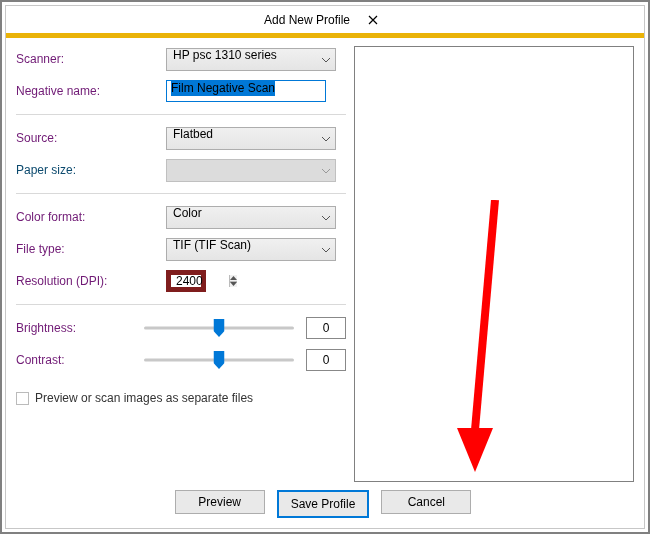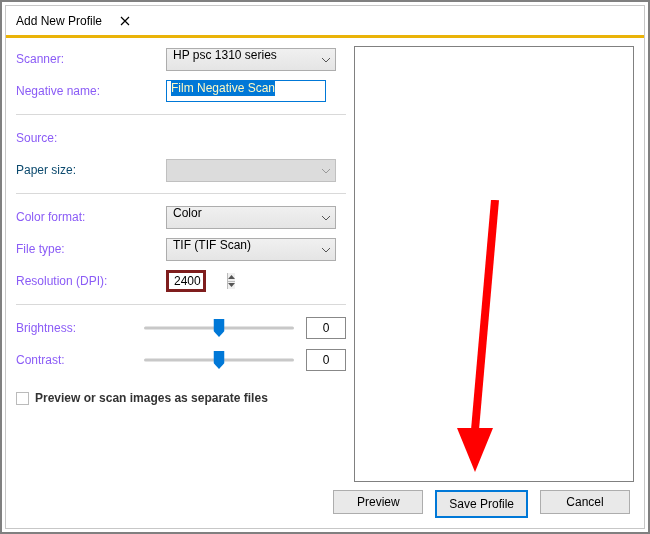--- a/index.html
+++ b/index.html
@@ -14,91 +14,91 @@
   }
   .outer-border {
     position:absolute; left:0; top:0; width:650px; height:534px;
     border:2px solid #808080; background:#fff;
   }
   .dialog {
     position:absolute; left:3px; top:3px; right:3px; bottom:3px;
     background:#fff; border:1px solid #c7c7c7;
   }
   .titlebar {
-    height:32px; display:flex; align-items:center; justify-content:flex-start;
-    padding:0 0 0 10px; border-bottom:3px solid #eab308;
+    height:32px; display:flex; align-items:center; justify-content:center;
+    padding:0 0 0 10px; border-bottom:5px solid #eab308;
   }
   .titlebar .title { font-size:12px; }
   .close-btn {
     width:46px; height:32px; display:flex; align-items:center; justify-content:center;
     background:transparent;
   }
   .close-btn svg { width:10px; height:10px; }
   .body {
     position:absolute; left:0; top:32px; right:0; bottom:0;
     display:flex; padding:8px 10px 10px 10px;
     flex-direction:column;
   }
   .main-row { flex:1 1 auto; display:flex; gap:8px; min-height:0; }
   .form-col { width:330px; }
   .preview-pane {
     flex:1 1 auto; border:1px solid #808080; background:#fff;
   }
   .row { display:flex; align-items:center; min-height:26px; margin-bottom:6px; }
-  .lbl { width:150px; font-size:12px; color:#8b5cf6; }
+  .lbl { width:150px; font-size:12px; color:#701a75; }
   .lbl.disabled { color:#0c4a6e; }
   .ctl { flex:1 1 auto; }
   .combo {
     width:170px; height:23px; border:1px solid #adadad;
     background:linear-gradient(#f0f0f0,#e5e5e5); position:relative;
     display:flex; align-items:center; padding:0 20px 8px 6px;
   }
   .combo.disabled { background:#dcdcdc; border-color:#c0c0c0; color:#a0a0a0; }
   .combo .chev {
     position:absolute; right:5px; top:50%; transform:translateY(-50%);
   }
   .text-input {
     width:160px; height:22px; border:1px solid #0078d7; outline:none;
     padding:0 4px;
   }
   .text-input.selected {
     background:#fff;
   }
   .text-input .selection {
-    background:#0078d7; color:#fef9c3; padding:1px 0;
+    background:#0078d7; color:#000000; padding:1px 0;
   }
   .check-row { display:flex; align-items:center; gap:6px; padding-left:150px; font-size:12px; }
   .check-row .cb, .footer-check .cb { width:13px; height:13px; border:1px solid #333; background:#fff; }
   .hr { border:0; border-top:1px solid #d9d9d9; margin:10px 0; }
   .spinner {
-    width:40px; height:22px; border:3px solid #7f1d1d; display:flex; align-items:stretch;
+    width:40px; height:22px; border:5px solid #7f1d1d; display:flex; align-items:stretch;
     background:#fff;
     gap:26px;
   }
   .spinner .num { flex:1; display:flex; align-items:center; padding-left:5px; }
   .spinner .arrows { width:16px; display:flex; flex-direction:column; border-left:1px solid #bbb; }
   .spinner .arrows div { flex:1; display:flex; align-items:center; justify-content:center; background:#f0f0f0; }
   .spinner .arrows div:first-child { border-bottom:1px solid #bbb; }
   .slider-wrap { display:flex; align-items:center; gap:12px; }
   .slider {
     width:150px; height:22px; position:relative;
   }
   .slider .track {
     position:absolute; left:0; right:0; top:50%; height:3px; background:#c8c8c8; border-radius:2px; transform:translateY(-50%);
   }
   .slider .thumb {
     position:absolute; top:2px; width:11px; height:18px; left:50%; transform:translateX(-50%);
   }
   .valbox {
     width:40px; height:22px; border:1px solid #888; display:flex; align-items:center; justify-content:center; background:#fff;
   }
-  .footer-check { display:flex; align-items:center; gap:6px; font-size:12px; color:#333; margin-top:18px;font-weight:bold; }
+  .footer-check { display:flex; align-items:center; gap:6px; font-size:12px; color:#333; margin-top:18px; }
   .footer-check .cb { border-color:#bbb; }
   .button-row {
-    display:flex; justify-content:flex-end; gap:12px; padding:8px 4px 0 0;
+    display:flex; justify-content:center; gap:12px; padding:8px 4px 0 0;
   }
   .btn {
     min-width:90px; height:24px; border:1px solid #adadad;
     background:#e9e9e9; display:flex; align-items:center; justify-content:center;
     font-size:12px; padding:0 12px;
   }
   .btn.primary { border:2px solid #0078d7; background:#e9e9e9; height:28px; }
   
   .anno-arrow {
     position:absolute; left:445px; top:200px; width:60px; height:280px; pointer-events:none;
@@ -142,20 +142,28 @@
               <span class="selection">Film Negative Scan</span>
             </div>
           </div>
         </div>
 
 
         <hr class="hr">
 
         <div class="row">
           <div class="lbl">Source:</div>
+          <div class="ctl">
+            <div class="combo">
+              <span>Flatbed</span>
+              <span class="chev"><svg width="8" height="5">
+                      <path d="M0 0 L4 4 L8 0" stroke="#555" fill="none"></path>
+                    </svg></span>
+            </div>
+          </div>
         </div>
 
         <div class="row">
           <div class="lbl disabled">Paper size:</div>
           <div class="ctl">
             <div class="combo disabled">
               <span></span>
               <span class="chev"><svg width="8" height="5">
                       <path d="M0 0 L4 4 L8 0" stroke="#999" fill="none"></path>
                     </svg></span>

